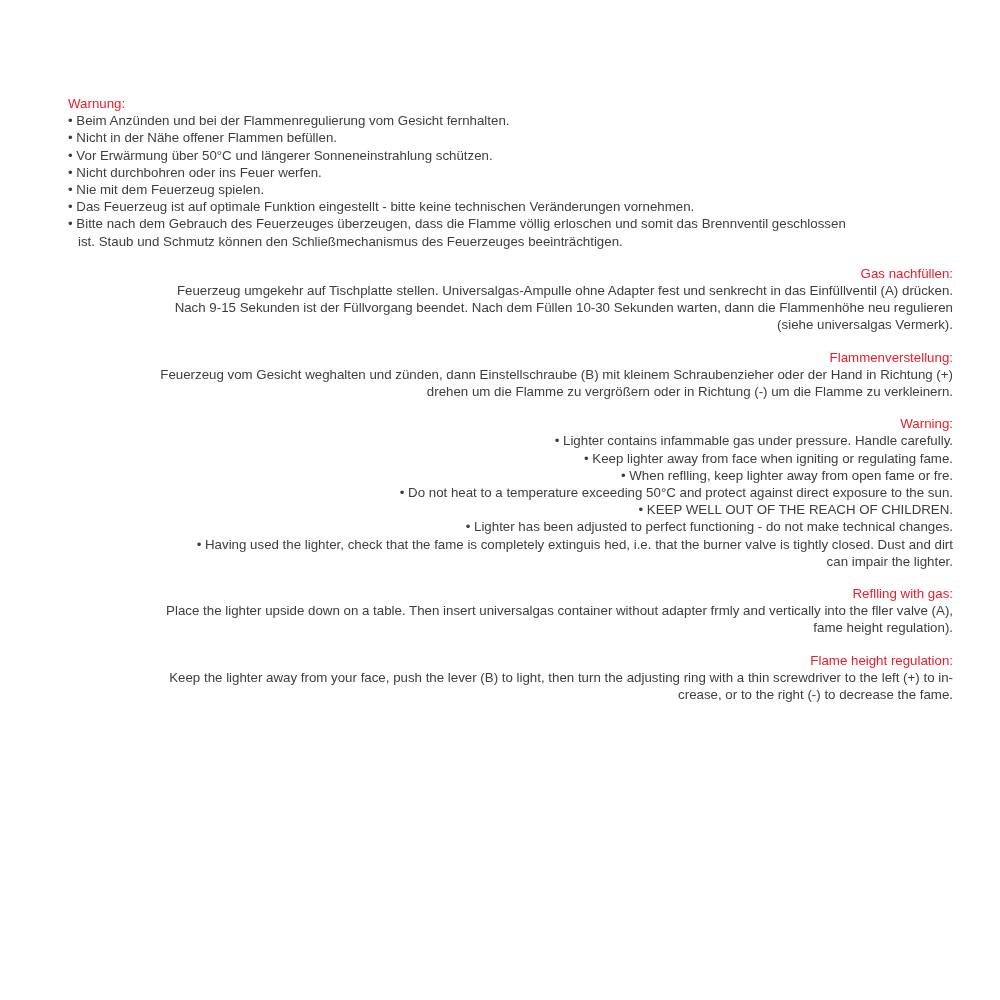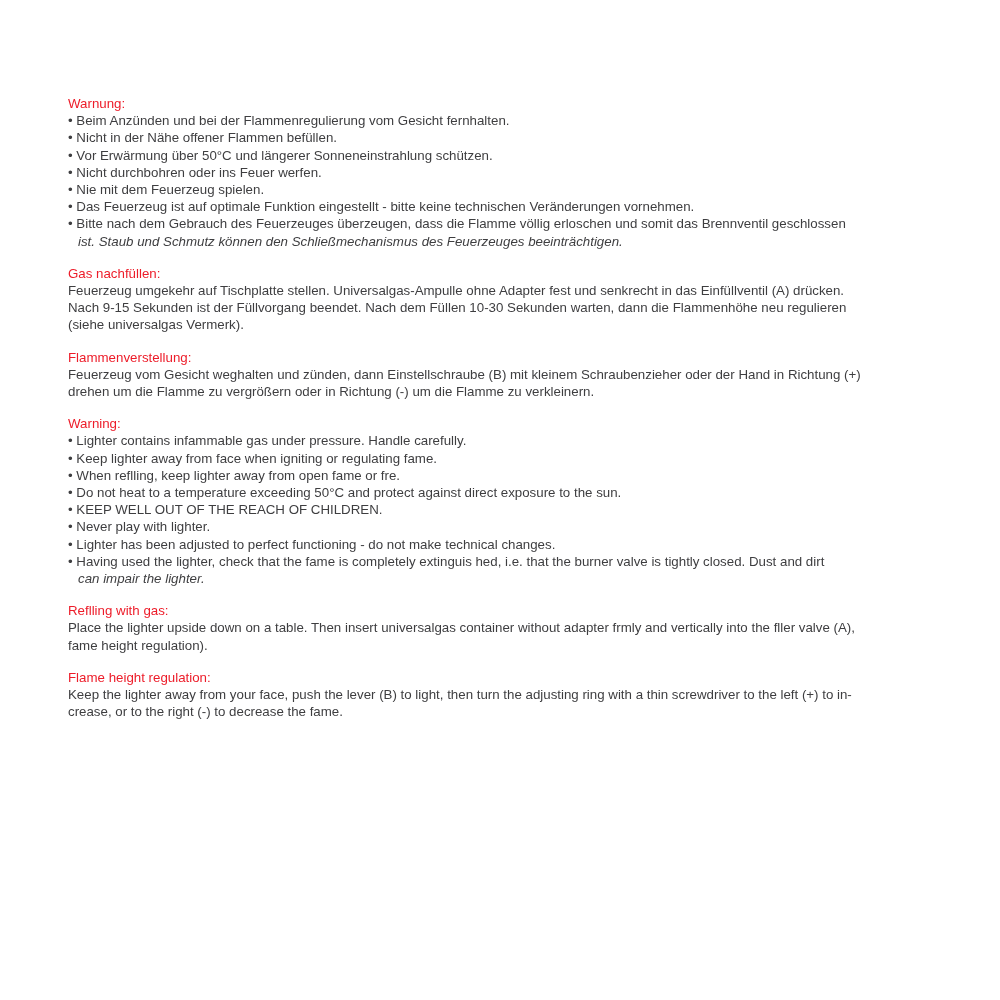--- a/index.html
+++ b/index.html
@@ -21,34 +21,34 @@
   }
   .doc{
     position:absolute;
     left:68px;top:95px;
     width:885px;
     color:var(--body-color);
     font-size:13.3px;
     line-height:17.2px;
   }
   section{margin:0;}
-  section + section{margin-top:15px;}
+  section + section{margin-top:15px;text-align:right;}
   .section-heading{
     margin:0;
     font-size:13.3px;
     line-height:17.2px;
     font-weight:400;
     color:var(--heading-color);
   }
   .line{
     white-space:pre;
     font-size:13.3px;
     line-height:17.2px;
   }
-  .line.indent{padding-left:10px;font-style:italic;}
+  .line.indent{padding-left:10px;}
 </style>
 </head>
 <body>
 
 <div class="page">
   <div class="doc" id="doc">
       <section>
         <h2 class="section-heading">Warnung:</h2>
         <div class="line">• Beim Anzünden und bei der Flammenregulierung vom Gesicht fernhalten.</div>
         <div class="line">• Nicht in der Nähe offener Flammen befüllen.</div>
@@ -70,21 +70,20 @@
         <div class="line">Feuerzeug vom Gesicht weghalten und zünden, dann Einstellschraube (B) mit kleinem Schraubenzieher oder der Hand in Richtung (+)</div>
         <div class="line">drehen um die Flamme zu vergrößern oder in Richtung (-) um die Flamme zu verkleinern.</div>
       </section>
       <section>
         <h2 class="section-heading">Warning:</h2>
         <div class="line">• Lighter contains infammable gas under pressure. Handle carefully.</div>
         <div class="line">• Keep lighter away from face when igniting or regulating fame.</div>
         <div class="line">• When reflling, keep lighter away from open fame or fre.</div>
         <div class="line">• Do not heat to a temperature exceeding 50°C and protect against direct exposure to the sun.</div>
         <div class="line">• KEEP WELL OUT OF THE REACH OF CHILDREN.</div>
-        <div class="line">• Never play with lighter.</div>
         <div class="line">• Lighter has been adjusted to perfect functioning - do not make technical changes.</div>
         <div class="line">• Having used the lighter, check that the fame is completely extinguis hed, i.e. that the burner valve is tightly closed. Dust and dirt</div>
         <div class="line indent">can impair the lighter.</div>
       </section>
       <section>
         <h2 class="section-heading">Reflling with gas:</h2>
         <div class="line">Place the lighter upside down on a table. Then insert universalgas container without adapter frmly and vertically into the fller valve (A),</div>
         <div class="line">fame height regulation).</div>
       </section>
       <section>

